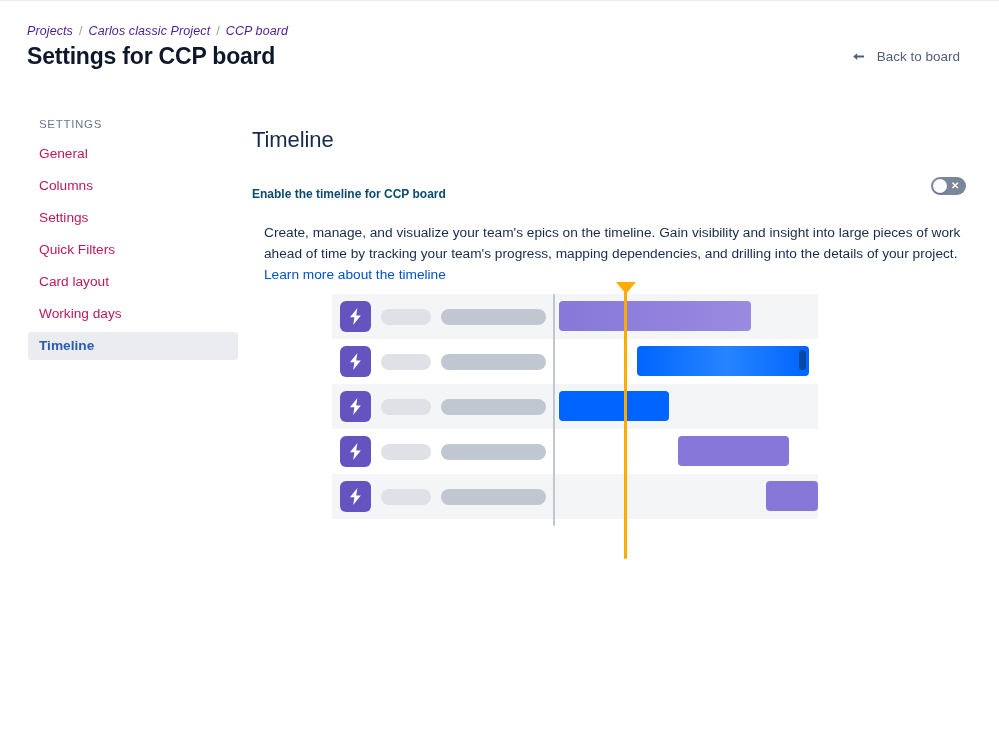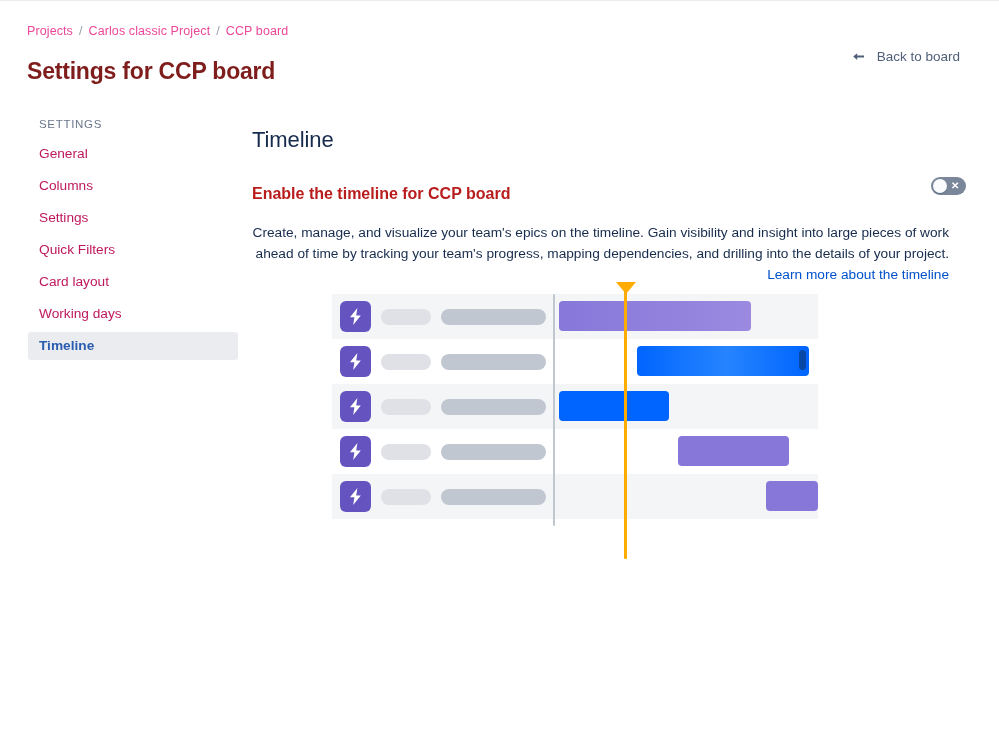--- a/index.html
+++ b/index.html
@@ -15,25 +15,25 @@
     border-top: 1px solid #EBECF0;
   }
 
   
   .page-header { position: absolute; left: 0; top: 0; width: 999px; }
   .breadcrumb {
     position: absolute; left: 27px; top: 23px;
     font-size: 12.5px; color: #6B778C; letter-spacing: .1px;
     white-space: nowrap;
   }
-  .breadcrumb .crumb { color: #ec4899; text-decoration: none; }
+  .breadcrumb .crumb { color: #4c1d95; text-decoration: none; font-style: italic; }
   .breadcrumb .sep { color: #97A0AF; margin: 0 6px; }
   .page-title {
-    position: absolute; left: 27px; top: 42px;
-    font-size: 23px; font-weight: bold; color: #7f1d1d;
+    position: absolute; left: 27px; top: 27px;
+    font-size: 23px; font-weight: bold; color: #0f172a;
     letter-spacing: -0.2px; white-space: nowrap;
   }
   .back-to-board {
     position: absolute; right: 39px; top: 48px;
     font-size: 13.5px; color: #505F79; white-space: nowrap;
     text-decoration: none; display: flex; align-items: center; gap: 12px;
   }
   .back-arrow { display: inline-block; width: 13px; height: 13px; position: relative; top: 1px; }
 
   
@@ -55,40 +55,40 @@
   .main { position: absolute; left: 252px; top: 126px; width: 715px; }
   .section-title {
     font-size: 22px; font-weight: normal; color: #172B4D;
     letter-spacing: -.1px; margin: 0 0 32px 0; line-height: 26px;
   }
   .enable-row {
     position: relative; display: flex; align-items: flex-start;
     justify-content: space-between; margin-bottom: 19px;
   }
   .enable-label {
-    font-size: 16px; font-weight: bold; color: #b91c1c; line-height: 18px;
+    font-size: 12px; font-weight: bold; color: #0c4a6e; line-height: 18px;
   }
   .toggle {
     position: absolute; left: 679px; top: -8px;
     width: 35px; height: 18px; border-radius: 9px;
     background: #7A869A; display: flex; align-items: center;
     cursor: pointer; border: none; padding: 0;
   }
   .toggle .knob {
     width: 14px; height: 14px; border-radius: 50%;
     background: #FAFBFC; margin-left: 2px;
     box-shadow: 0 1px 1px rgba(9,30,66,.25);
   }
   .toggle .mark {
     color: #FFFFFF; font-size: 10px; line-height: 1;
     margin-left: 4px; font-weight: bold;
   }
   .description {
     font-size: 13.7px; line-height: 21px; color: #172B4D;
-    width: 697px; margin: 0; text-align: right;
+    width: 697px; margin: 12px;
   }
   .description a { color: #0052CC; text-decoration: none; }
 
   
   .illustration {
     position: absolute; left: 332px; top: 281px;
     width: 486px; height: 290px;
   }
   .ill-board { position: absolute; left: 0; top: 12px; width: 486px; height: 232px; }
   .ill-row {

